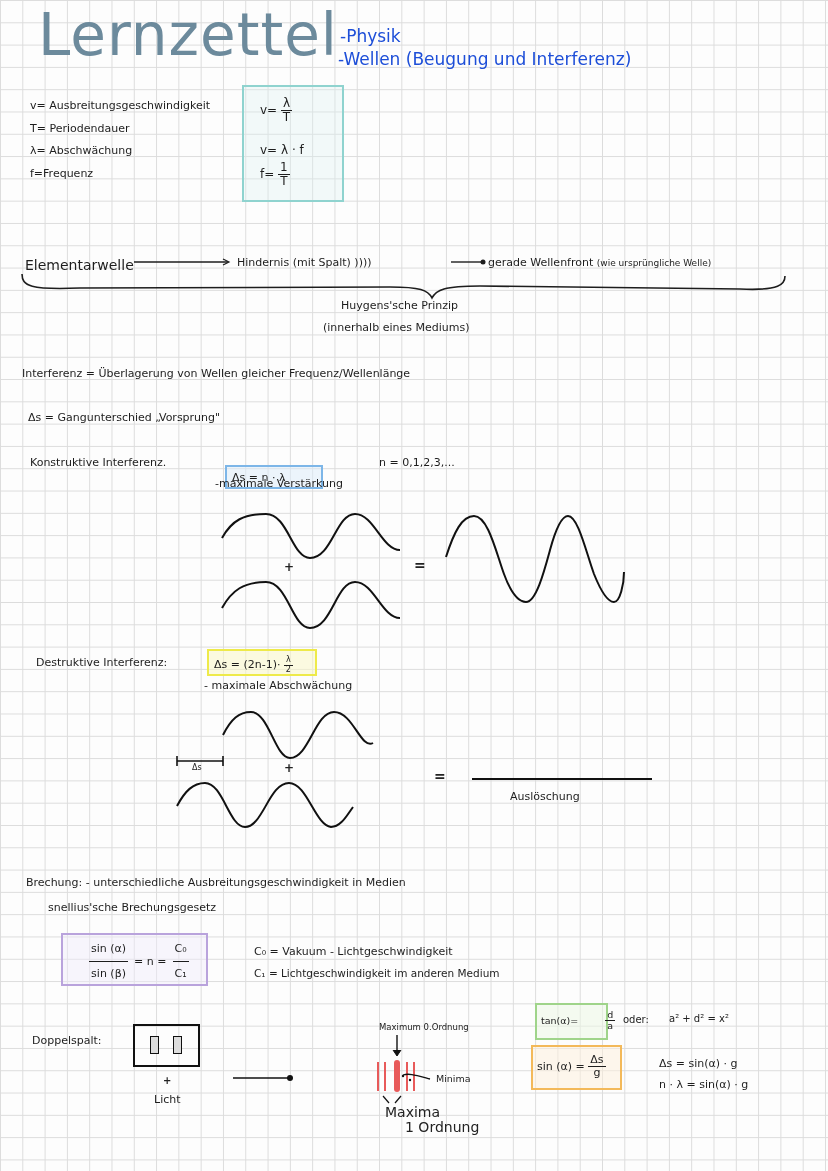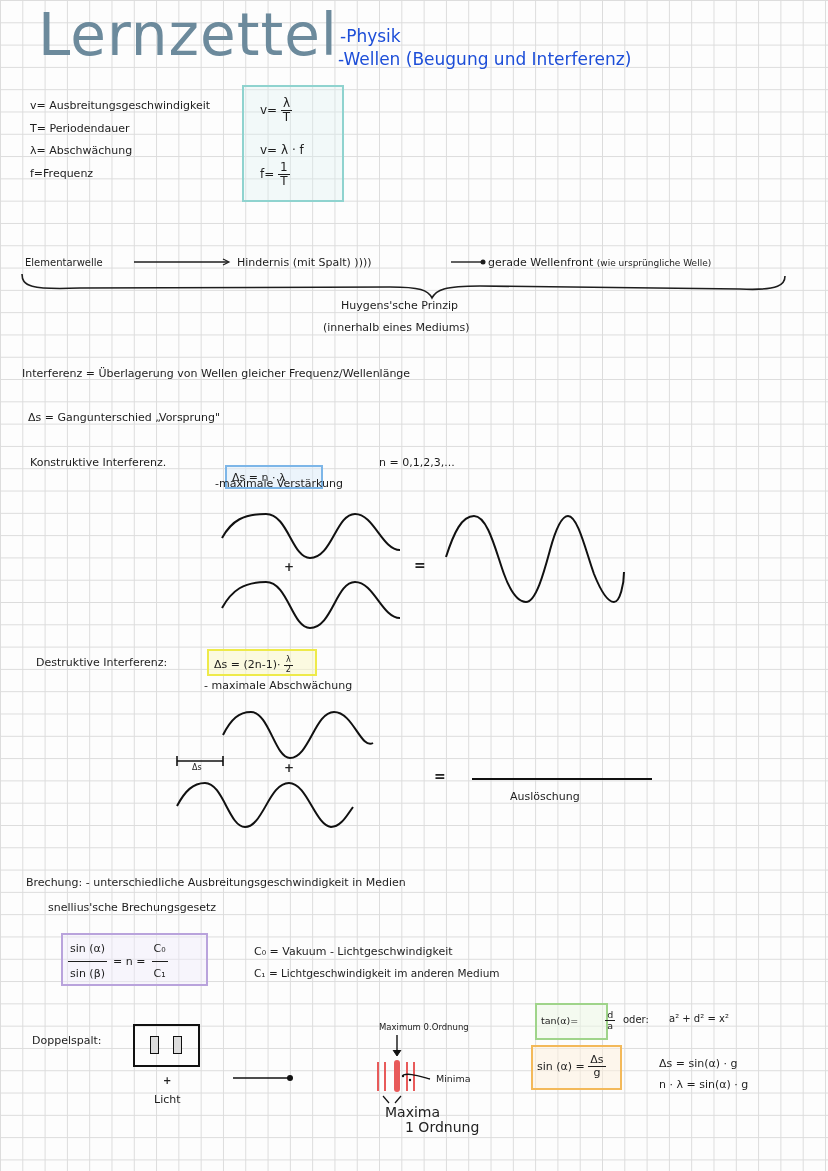--- a/index.html
+++ b/index.html
@@ -14,21 +14,21 @@
     font-family: "DejaVu Sans", sans-serif;
     color: #222;
   }
   .abs { position: absolute; white-space: nowrap; }
   .title {
     left: 38px; top: 6px; font-size: 58px; color: #6c8a9c;
     font-family: "DejaVu Sans", sans-serif; letter-spacing: 1px; line-height: 1;
   }
   .subtitle { font-size: 17px; color: #1d4ed8; line-height: 1; }
   .hw { font-size: 11px; color: #1d1d1d; line-height: 1; }
-  .hw-sm { font-size: 10px; color: #1d1d1d; line-height: 1; }
+  .hw-sm { font-size: 14px; color: #1d1d1d; line-height: 1; }
   .hw-md { font-size: 12px; color: #1d1d1d; line-height: 1; }
   .box { position: absolute; box-sizing: border-box; }
   .box-teal { border: 2px solid #8fd3cf; background: rgba(220,242,240,0.35); }
   .box-blue { border: 2px solid #7db6e8; background: rgba(220,235,250,0.5); }
   .box-yellow { border: 2px solid #eeea4a; background: rgba(250,248,200,0.55); }
   .box-purple { border: 2px solid #b9a3dc; background: rgba(240,234,250,0.45); }
   .box-green { border: 2px solid #9fd48a; background: rgba(235,248,228,0.5); }
   .box-orange { border: 2px solid #f3b95a; background: rgba(253,240,220,0.5); }
   .frac { display: inline-flex; flex-direction: column; align-items: center; vertical-align: middle; }
   .frac .num { border-bottom: 1.5px solid #1d1d1d; padding: 0 2px; line-height: 1.1; }
@@ -128,21 +128,21 @@
 </svg>
 <div class="abs" style="left:192px; top:763px; font-size:8px;">Δs</div>
 <div class="abs" style="left:284px; top:761px; font-size:12px; font-weight:bold;">+</div>
 <div class="abs" style="left:434px; top:768px; font-size:14px; font-weight:bold;">=</div>
 <div class="abs" style="left:472px; top:778px; width:180px; height:2px; background:#111;"></div>
 <div class="abs hw" style="left:510px; top:791px;">Auslöschung</div>
 
 <div class="abs hw" style="left:26px; top:857px;margin-top:20px;">Brechung: - unterschiedliche Ausbreitungsgeschwindigkeit in Medien</div>
 <div class="abs hw" style="left:48px; top:902px;">snellius'sche Brechungsgesetz</div>
 <div class="box box-purple" style="left:61px; top:933px; width:147px; height:53px;">
-  <div class="abs hw" style="left:5px; top:8px; display:flex; align-items:center; gap:6px;">
+  <div class="abs hw" style="left:26px; top:8px; display:flex; align-items:center; gap:6px;">
     <span class="frac">
         <span class="num" style="padding-bottom:6px;">sin (α)</span>
         <span class="den" style="padding-top:6px;">sin (β)</span>
       </span>
     <span>= n =</span>
     <span class="frac">
         <span class="num" style="padding-bottom:6px;">C₀</span>
         <span class="den" style="padding-top:6px;">C₁</span>
       </span>
   </div>

